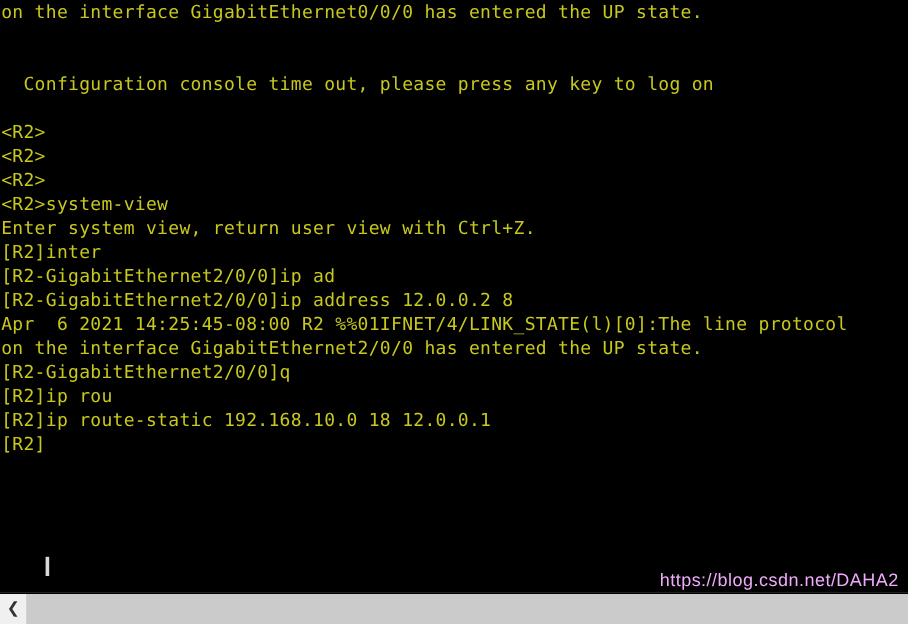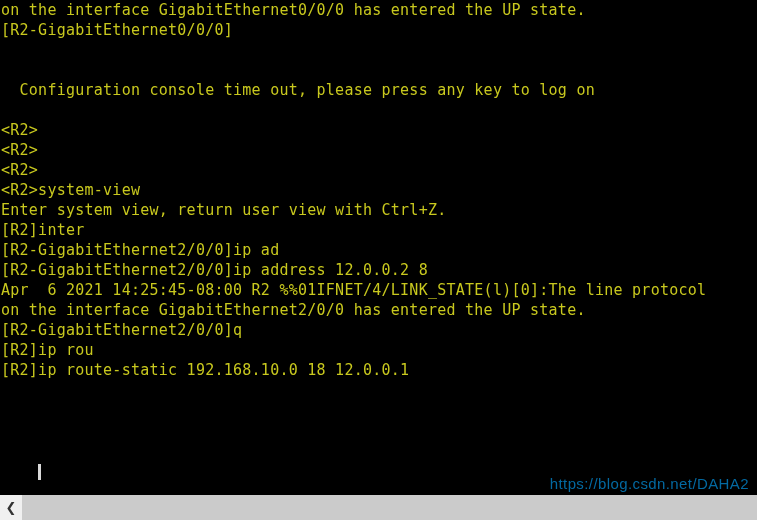--- a/index.html
+++ b/index.html
@@ -51,21 +51,21 @@
     width: 3px;
     height: 16px;
     background: #d8d8d8;
   }
   #watermark {
     position: absolute;
     right: 8px;
     bottom: 28px;
     font-family: "Liberation Sans", sans-serif;
     font-size: 15px;
-    color: #0369a1;
+    color: #f0abfc;
     letter-spacing: 0.4px;
     white-space: nowrap;
     user-select: none;
   }
   #h-scrollbar {
     position: absolute;
     left: 0;
     bottom: 0;
     width: 757px;
     height: 26px;
@@ -103,38 +103,38 @@
     background: #b5b5b5;
   }
 </style>
 </head>
 <body>
 
 <div id="terminal-window">
 
   <div id="console-output">
       <span class="term-line">on the interface GigabitEthernet0/0/0 has entered the UP state.</span>
-      <span class="term-line">[R2-GigabitEthernet0/0/0]</span>
       <span class="term-line blank"></span>
       <span class="term-line blank"></span>
       <span class="term-line">  Configuration console time out, please press any key to log on</span>
       <span class="term-line blank"></span>
       <span class="term-line">&lt;R2&gt;</span>
       <span class="term-line">&lt;R2&gt;</span>
       <span class="term-line">&lt;R2&gt;</span>
       <span class="term-line">&lt;R2&gt;system-view</span>
       <span class="term-line">Enter system view, return user view with Ctrl+Z.</span>
       <span class="term-line">[R2]inter</span>
       <span class="term-line">[R2-GigabitEthernet2/0/0]ip ad</span>
       <span class="term-line">[R2-GigabitEthernet2/0/0]ip address 12.0.0.2 8</span>
       <span class="term-line">Apr  6 2021 14:25:45-08:00 R2 %%01IFNET/4/LINK_STATE(l)[0]:The line protocol</span>
       <span class="term-line">on the interface GigabitEthernet2/0/0 has entered the UP state.</span>
       <span class="term-line">[R2-GigabitEthernet2/0/0]q</span>
       <span class="term-line">[R2]ip rou</span>
       <span class="term-line">[R2]ip route-static 192.168.10.0 18 12.0.0.1</span>
+      <span class="term-line">[R2]</span>
     </div>
 
   <div id="cursor-block"></div>
 
   <div id="watermark">https://blog.csdn.net/DAHA2</div>
 
   <div id="h-scrollbar">
     <div id="scroll-left-button">❮</div>
     <div id="scroll-track">
       <div id="scroll-thumb"></div>

